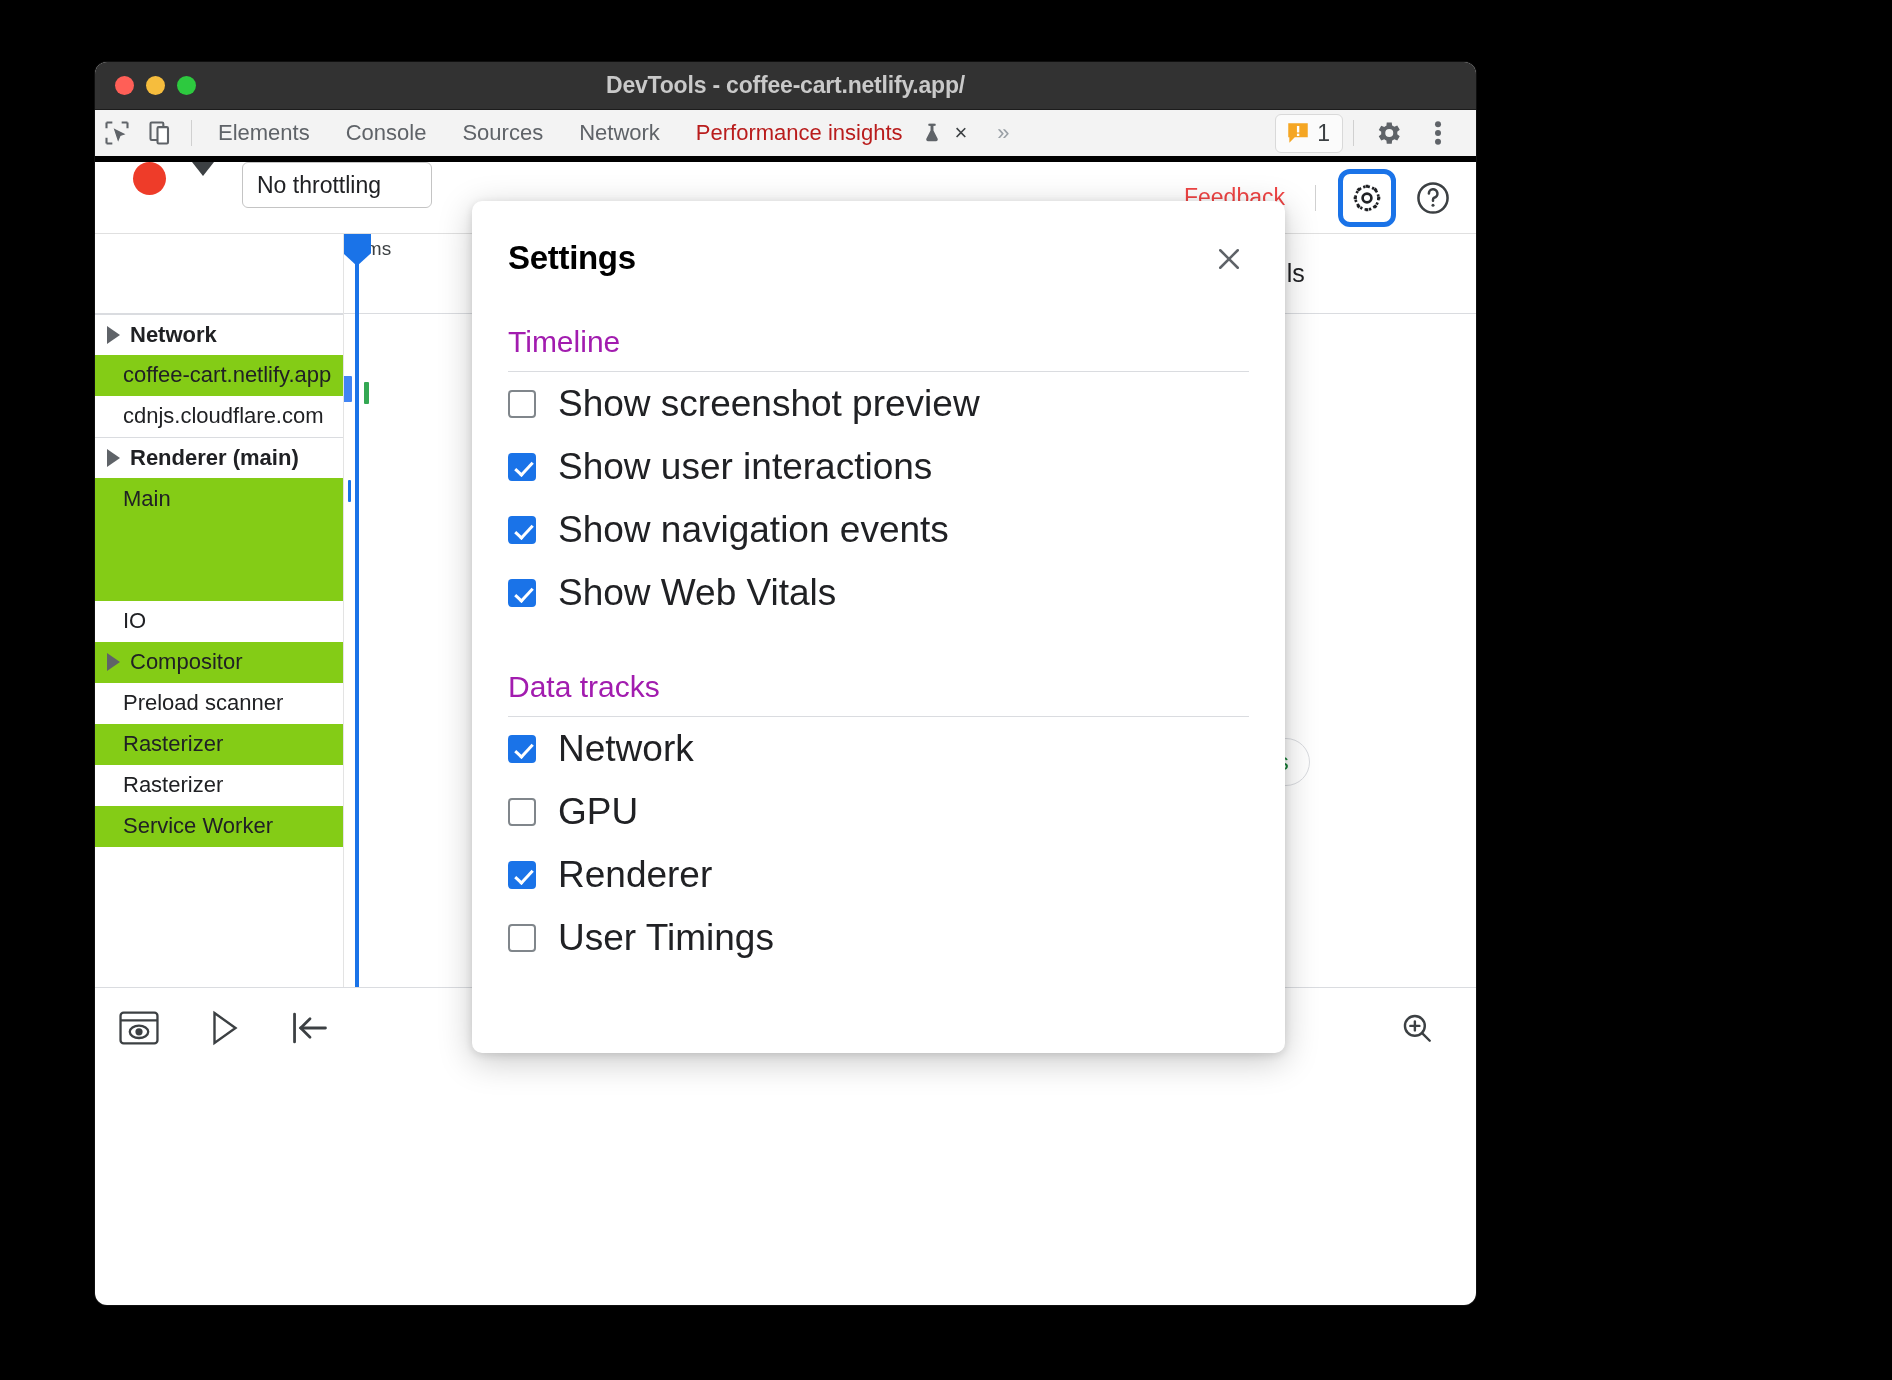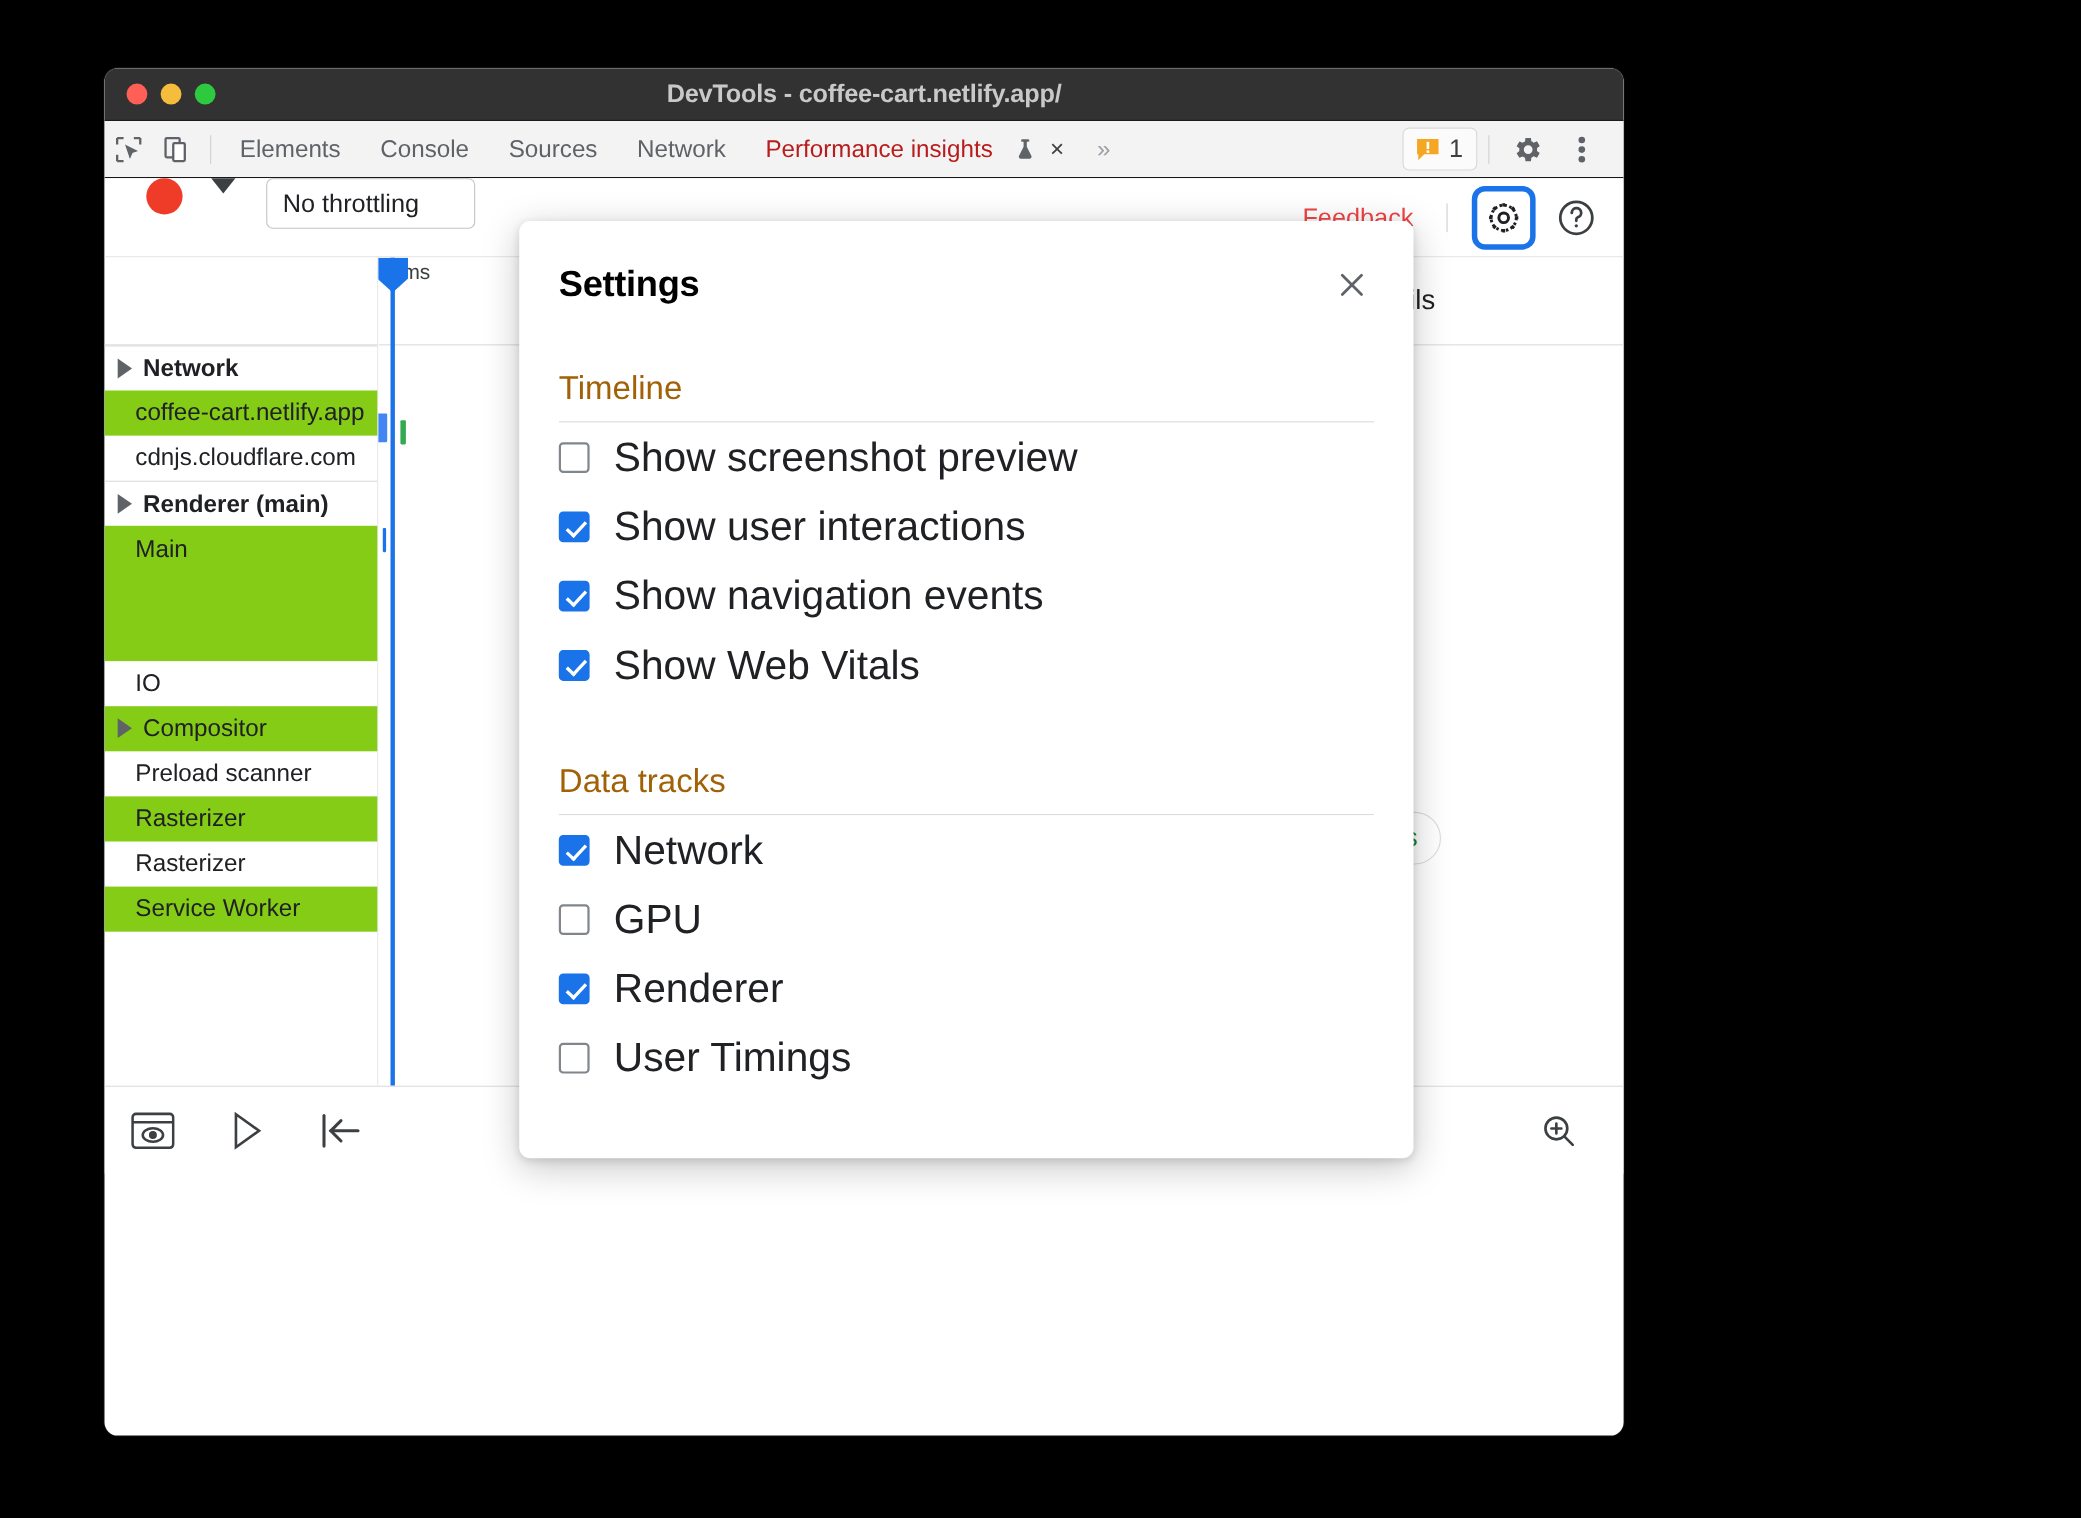--- a/index.html
+++ b/index.html
@@ -42,21 +42,21 @@
     display: flex; align-items: center; justify-content: center;
     color: #c9c9c9; font-size: 23px; font-weight: bold;
     letter-spacing: -0.2px;
     pointer-events: none;
   }
 
   
   .tabstrip {
     height: 52px;
     background: #f3f3f3;
-    border-bottom: 1px solid #000000;
+    border-bottom: 6px solid #000000;
     display: flex; align-items: center;
     position: relative;
   }
   .tool-btn {
     width: 44px; height: 40px;
     display: flex; align-items: center; justify-content: center;
     color: #5f6368;
   }
   .vsep { width: 1px; height: 26px; background: #d0d0d0; margin: 0 8px; }
   .tabs { display: flex; align-items: center; height: 100%; }
@@ -232,22 +232,22 @@
   }
   .sd-title { font-size: 33px; font-weight: bold; color: #000; letter-spacing: -0.3px; }
   .sd-close {
     margin-left: auto;
     width: 40px; height: 40px;
     display: flex; align-items: center; justify-content: center;
     color: #5f6368;
   }
   .sd-body { padding: 0 36px; }
   .sd-section-title {
-    font-size: 30px; color: #a16207;
-    margin-top: 58px;
+    font-size: 30px; color: #a21caf;
+    margin-top: 46px;
     padding-bottom: 12px;
     border-bottom: 1px solid #dadce0;
   }
   .sd-row {
     display: flex; align-items: center;
     height: 63px;
     gap: 22px;
   }
   .cb {
     width: 28px; height: 28px;

